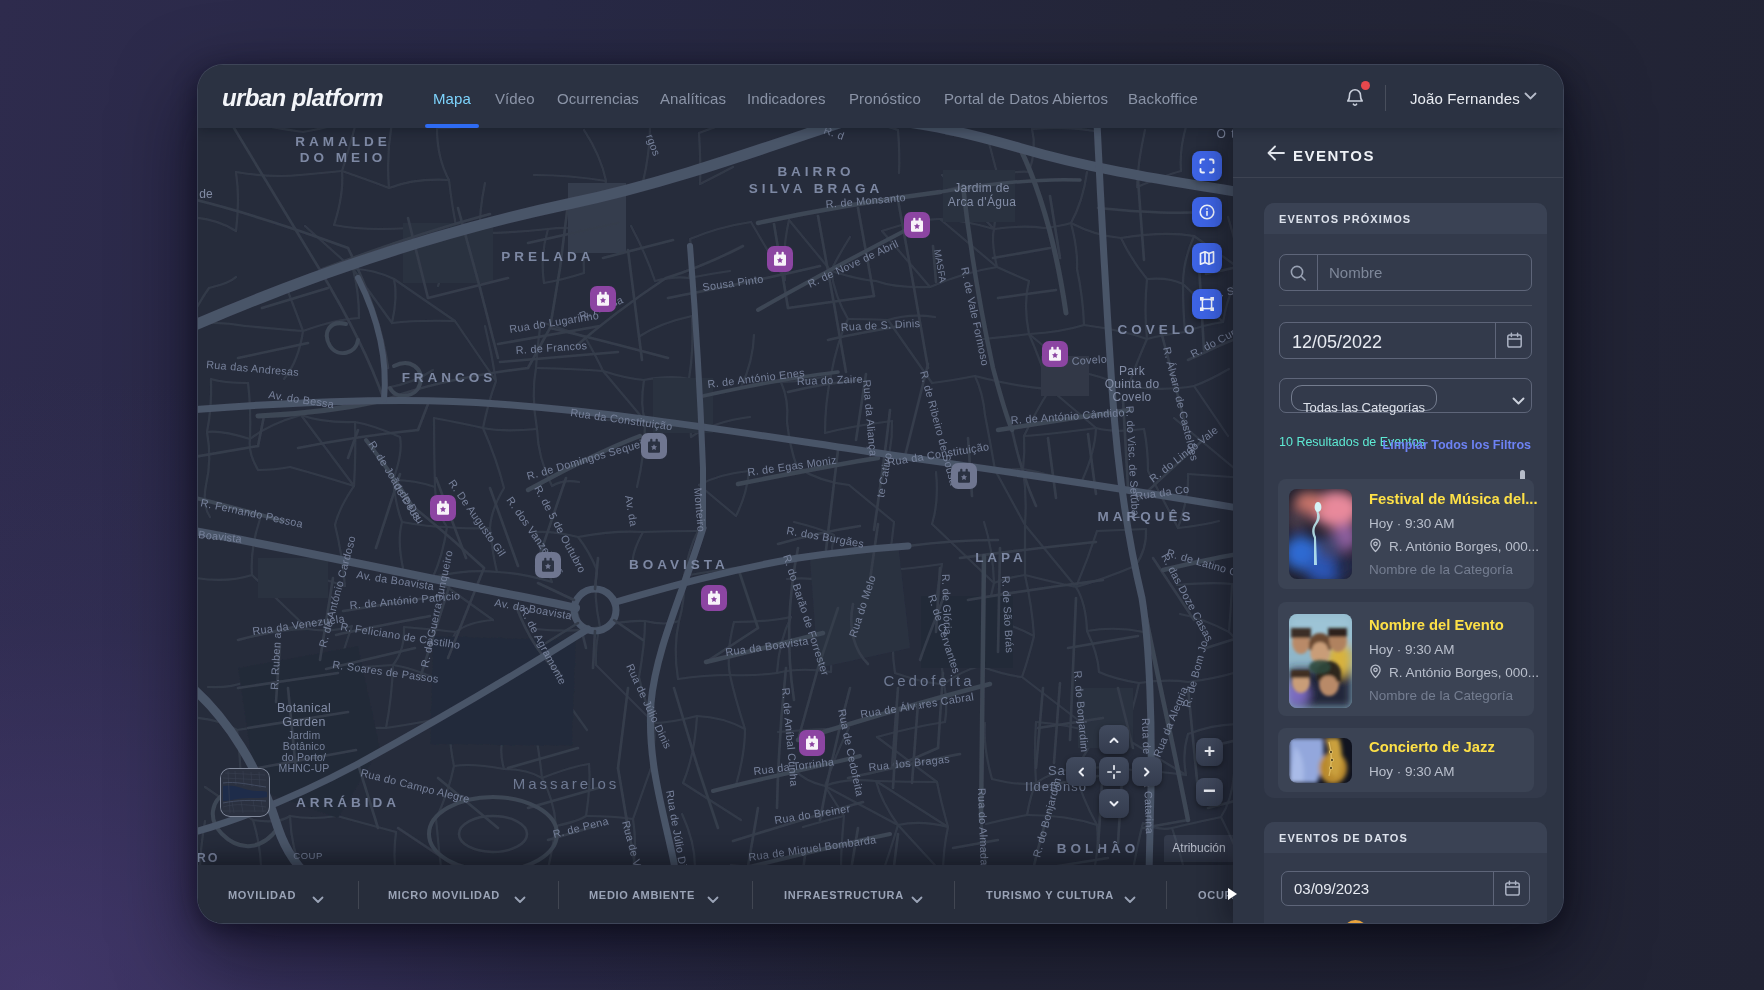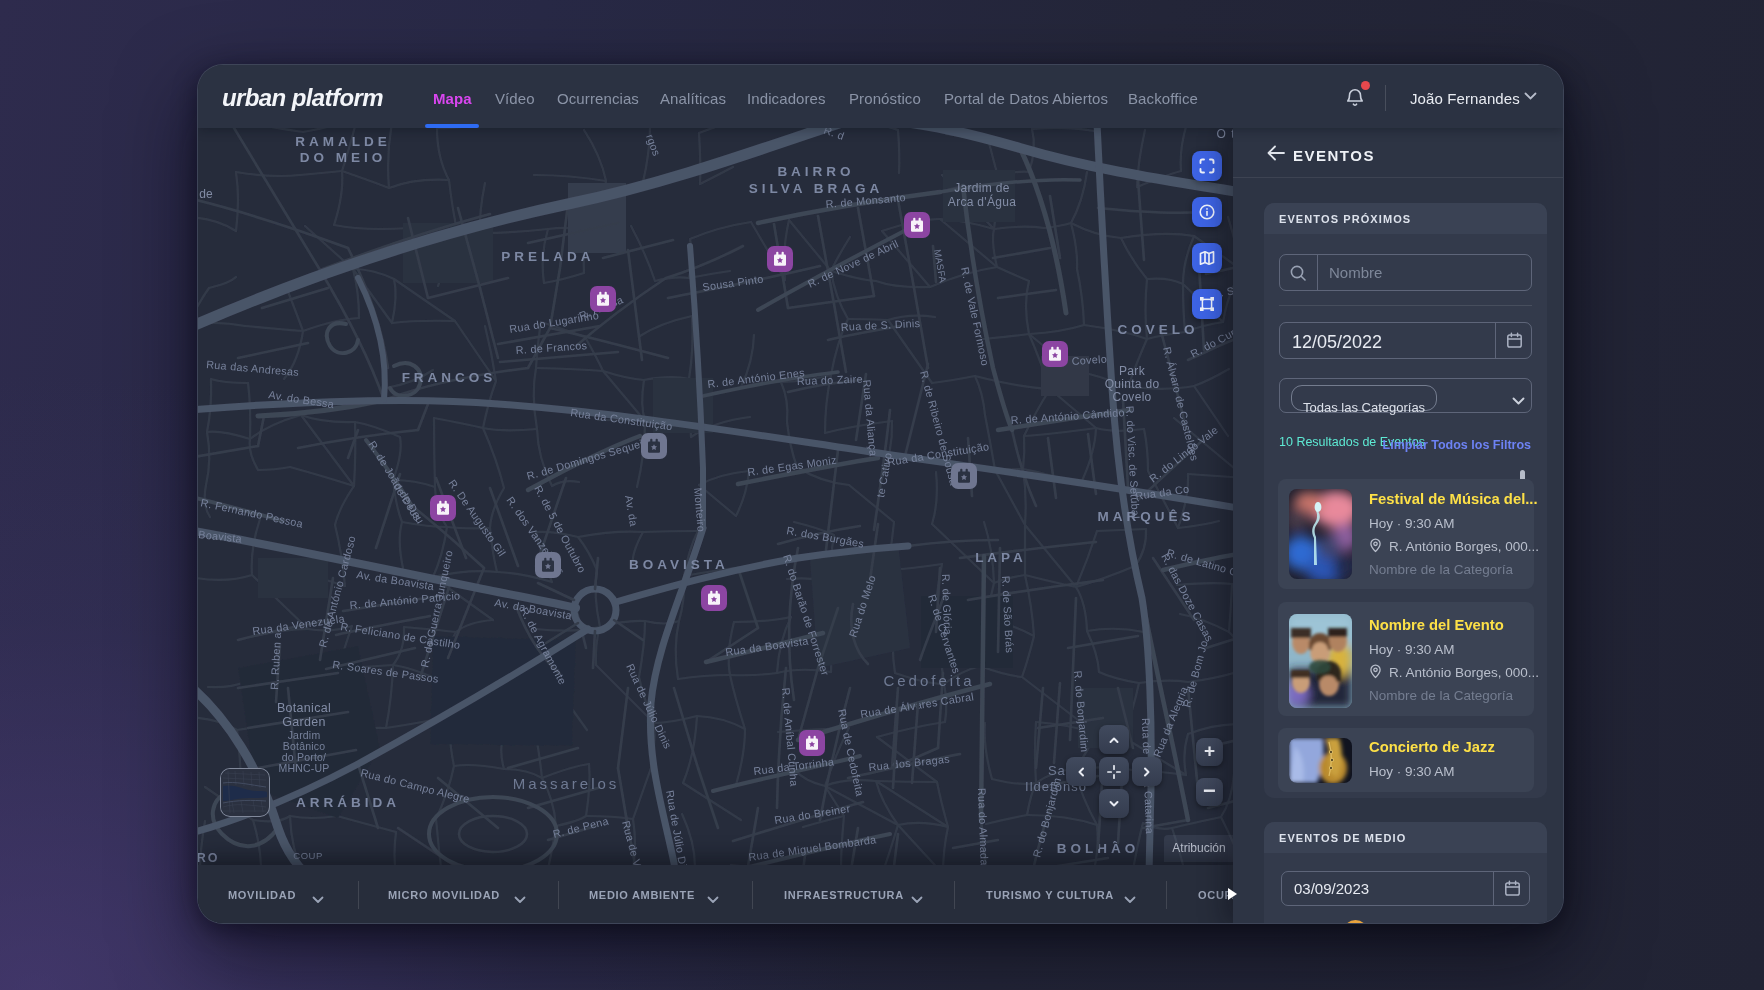--- a/index.html
+++ b/index.html
@@ -14,21 +14,21 @@
   .window {
     position:absolute; left:197px; top:64px; width:1367px; height:860px;
     background:#2a3040; border-radius:26px; overflow:hidden;
     border:1px solid rgba(165,175,205,0.17);
     box-shadow:0 30px 80px rgba(5,5,15,0.6), 0 6px 24px rgba(5,5,15,0.45);
   }
   .navbar { position:absolute; left:0; top:0; width:100%; height:63px; background:#2b3242; z-index:30;
     box-shadow:0 2px 10px rgba(10,13,22,0.35); }
   .logo { position:absolute; left:24px; top:19px; font-size:24px; font-weight:bold; color:#f3f5f9; letter-spacing:-0.6px;font-style:italic; }
   .nav-item { position:absolute; top:25px; font-size:15px; color:#8b94a7; white-space:nowrap; letter-spacing:0.1px; }
-  .nav-item.active { color:#d946ef; font-weight:bold; }
+  .nav-item.active { color:#7dd3fc; font-weight:normal; }
   .underline { position:absolute; left:227px; top:59px; width:54px; height:4px; background:#2e6bf2; border-radius:2px; }
   .bell { position:absolute; left:1146px; top:22px; width:22px; height:22px; }
   .bell-dot { position:absolute; left:1163px; top:16px; width:9px; height:9px; border-radius:50%; background:#e5484d; }
   .nav-divider { position:absolute; left:1187px; top:20px; width:1px; height:26px; background:rgba(255,255,255,0.14); }
   .user { position:absolute; left:1212px; top:25px; font-size:15px; color:#e9ecf2; letter-spacing:0.1px; }
   .user-chevron { position:absolute; left:1326px; top:27px; }
   .map-area { position:absolute; left:0; top:63px; width:1035px; height:797px; background:#262c3b; overflow:hidden; }
   .map-area svg.basemap { position:absolute; left:0; top:0; }
   .ctl { position:absolute; width:30px; height:30px; border-radius:8px; background:#3d63e3; box-shadow:0 2px 6px rgba(0,0,0,0.35); }
   .ctl svg { position:absolute; left:6px; top:6px; }
@@ -1122,21 +1122,21 @@
                 <filter id="cb4" x="-40%" y="-40%" width="180%" height="180%">
                   <feGaussianBlur stdDeviation="2.2"></feGaussianBlur>
                 </filter>
               </defs>
 </svg></div>
 <div class="ct" style="top:11px">Concierto de Jazz</div>
 <div class="cr" style="top:36px">Hoy · 9:30 AM</div>
 </div>
 </div>
 <div class="panel" style="top:694px;height:103px;border-radius:10px 10px 0 0">
-<div class="panel-head">EVENTOS DE MEDIO</div>
+<div class="panel-head">EVENTOS DE DATOS</div>
 <div class="inputbox" style="top:49px;height:35px;left:17px;width:249px">
 <span style="position:absolute;left:12px;top:8px;font-size:15px;color:#e8ebf2">03/09/2023</span>
 <div style="position:absolute;left:211px;top:0;width:1px;height:33px;background:rgba(146,155,178,0.45)"></div>
 <span style="position:absolute;left:222px;top:8px"><svg width="17" height="17" viewBox="0 0 17 17" fill="none" stroke="#aab1c2" stroke-width="1.5" stroke-linecap="round">
               <rect x="1.8" y="3" width="13.4" height="12" rx="1.8"></rect>
               <path d="M1.8 7h13.4"></path>
               <path d="M5.4 1.2v3.4M11.6 1.2v3.4"></path>
             </svg></span>
 </div>
 </div>

